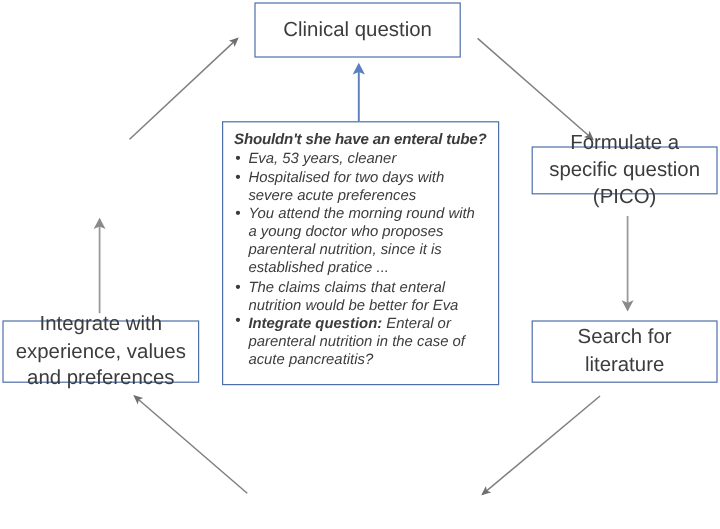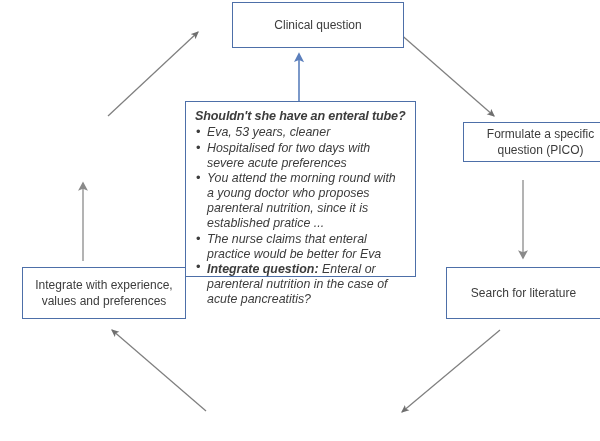--- a/index.html
+++ b/index.html
@@ -18,40 +18,39 @@
   .node {
     position: absolute;
     box-sizing: border-box;
     border: 1.6px solid #4d6fa8;
     background: #ffffff;
     color: #3c3c3c;
     display: flex;
     align-items: center;
     justify-content: center;
     text-align: center;
-    font-size: 12px;
+    font-size: 17px;
     line-height: 1.35;
     z-index: 3;
-    margin-left: 20px;
   }
   .node span { display: block; padding: 0 4px; }
 
   
   #node-clinical-question { left: 212px; top: 2px;   width: 172px; height: 46px; }
   #node-formulate        { left: 443px; top: 122px; width: 155px; height: 40px; }
-  #node-search           { left: 426px; top: 267px; width: 155px; height: 52px; }
+  #node-search           { left: 443px; top: 267px; width: 155px; height: 52px; }
   #node-appraise         { left: 215px; top: 389px; width: 170px; height: 50px; }
   #node-integrate        { left: 2px;   top: 267px; width: 164px; height: 52px; }
   #node-apply            { left: 2px;   top: 122px; width: 164px; height: 52px; }
 
   
   #case-box {
     position: absolute;
     left: 185px; top: 101px;
-    width: 231px; height: 176px;
+    width: 231px; height: 220px;
     box-sizing: border-box;
     border: 1.6px solid #4d6fa8;
     background: #ffffff;
     z-index: 4;
     padding: 7px 9px 6px 9px;
     color: #3c3c3c;
     font-style: italic;
     font-size: 12.4px;
     line-height: 1.21;
   }
@@ -145,18 +144,18 @@
     <span>Integrate with experience, values and preferences</span>
   </div>
 
 
   <div id="case-box">
     <div id="case-title">Shouldn't she have an enteral tube?</div>
     <ul id="case-list">
         <li><span>Eva, 53 years, cleaner</span></li>
         <li><span>Hospitalised for two days with severe acute preferences</span></li>
         <li><span>You attend the morning round with a young doctor who proposes parenteral nutrition, since it is established pratice ...</span></li>
-        <li><span>The nurse claims that enteral practice would be better for Eva</span></li>
+        <li><span>The claims claims that enteral nutrition would be better for Eva</span></li>
         <li class="align-top"><span class="lead">Integrate question:</span><span> Enteral or parenteral nutrition in the case of acute pancreatitis?</span></li>
       </ul>
   </div>
 
 </div>
 
 </body></html>

